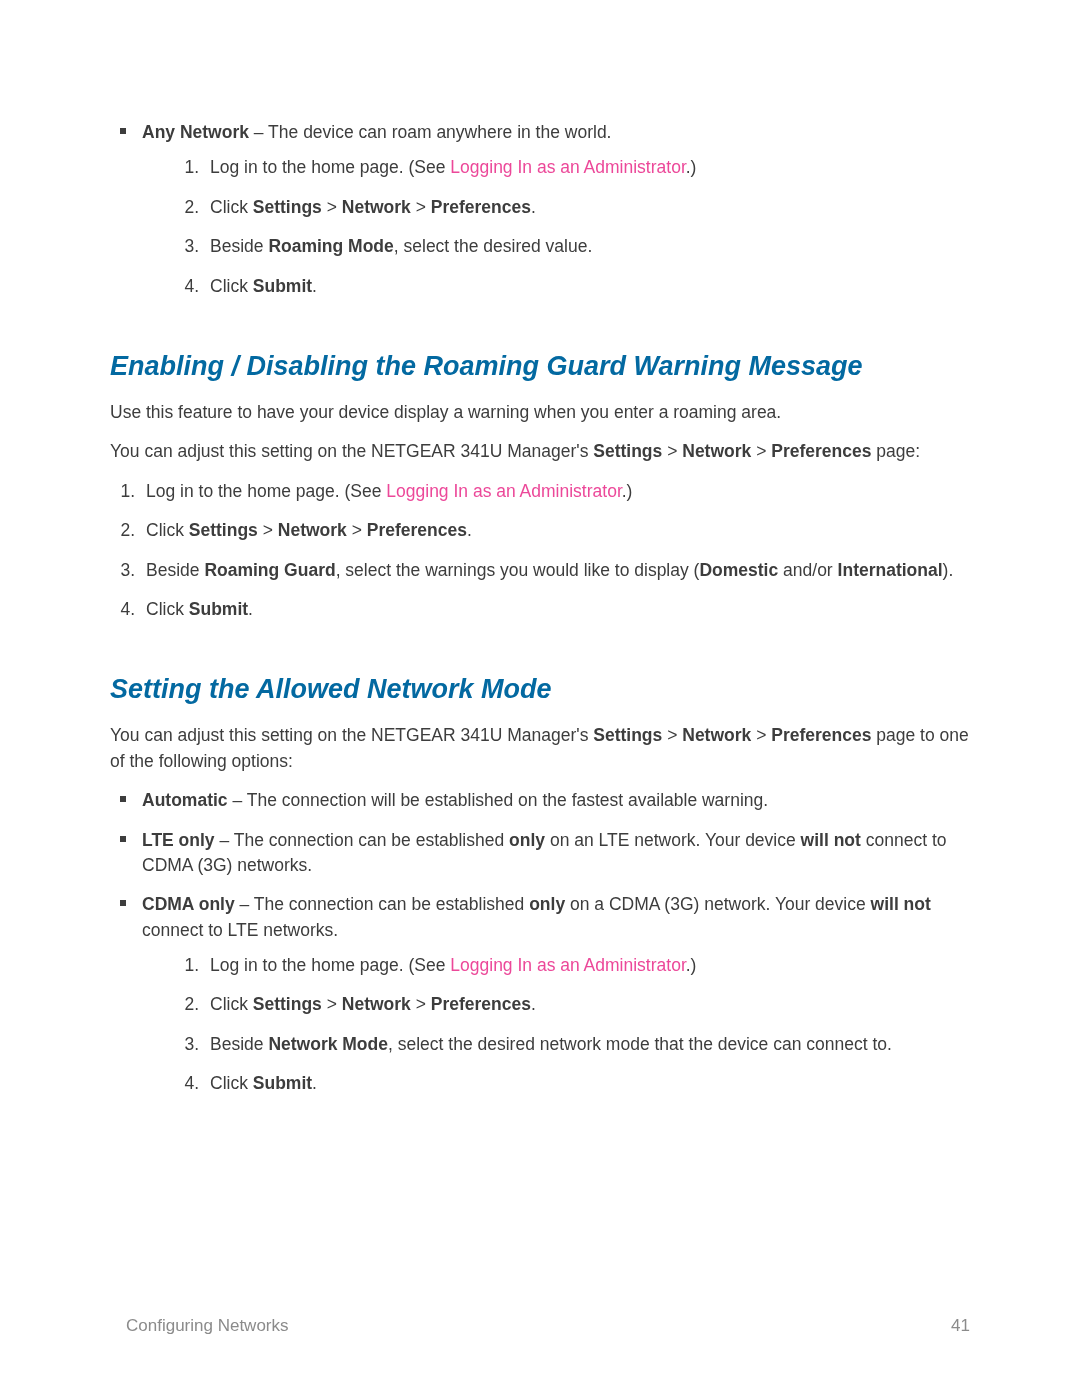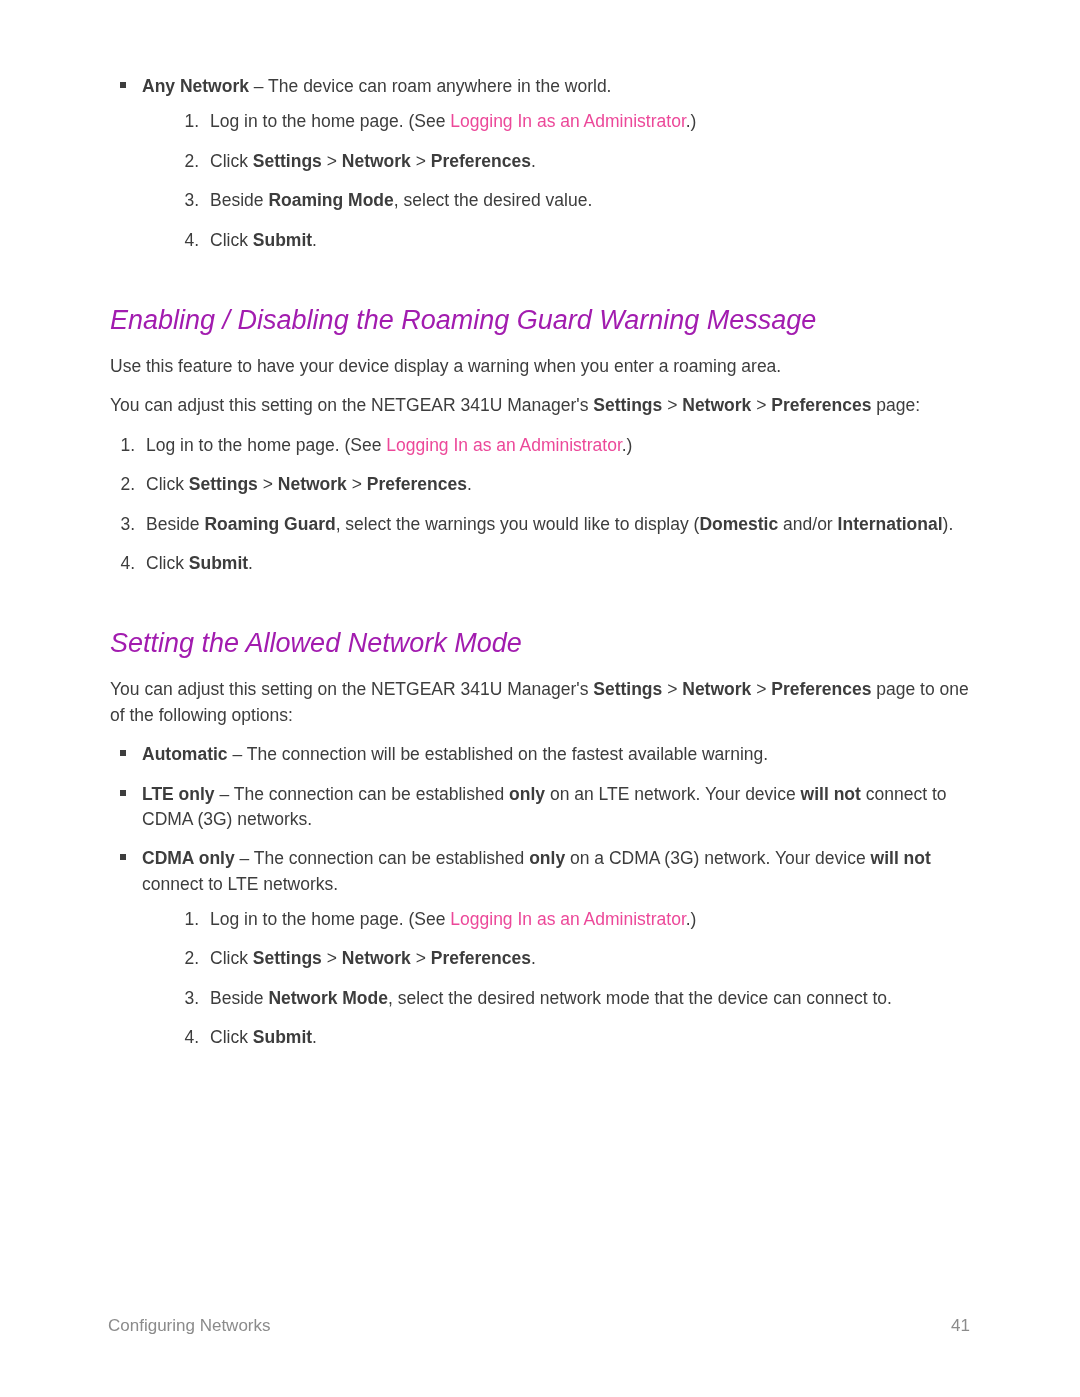--- a/index.html
+++ b/index.html
@@ -8,28 +8,28 @@
     background: #fff;
     font-family: Arial, Helvetica, sans-serif;
     color: #3d3d3d;
     font-size: 17.5px;
     line-height: 1.45;
   }
   .page {
     width: 1080px;
     min-height: 1397px;
     box-sizing: border-box;
-    padding: 64px 110px 60px 110px;
+    padding: 110px 110px 60px 110px;
     position: relative;
   }
   h2.section-heading {
     font-family: Arial, Helvetica, sans-serif;
     font-style: italic;
-    font-weight: 400;
-    color: #a21caf;
+    font-weight: 700;
+    color: #0369a1;
     font-size: 27px;
     margin: 48px 0 14px 0;
   }
   p { margin: 10px 0 14px 0; }
   .bold { font-weight: 700; color: #3d3d3d; }
   a.link { color: #ec4899; text-decoration: none; }
   ul.bullets {
     list-style: none;
     padding-left: 28px;
     margin: 6px 0 10px 0;
@@ -65,21 +65,21 @@
     padding-left: 30px;
     margin: 8px 0 10px 0;
   }
   ol.outer-steps > li {
     margin: 10px 0 14px 0;
     padding-left: 6px;
   }
   .footer {
     position: absolute;
     bottom: 58px;
-    left: 108px;
+    left: 126px;
     right: 110px;
     display: flex;
     justify-content: space-between;
     color: #8b8b8b;
     font-size: 17px;
   }
 </style>
 </head>
 <body>
 

